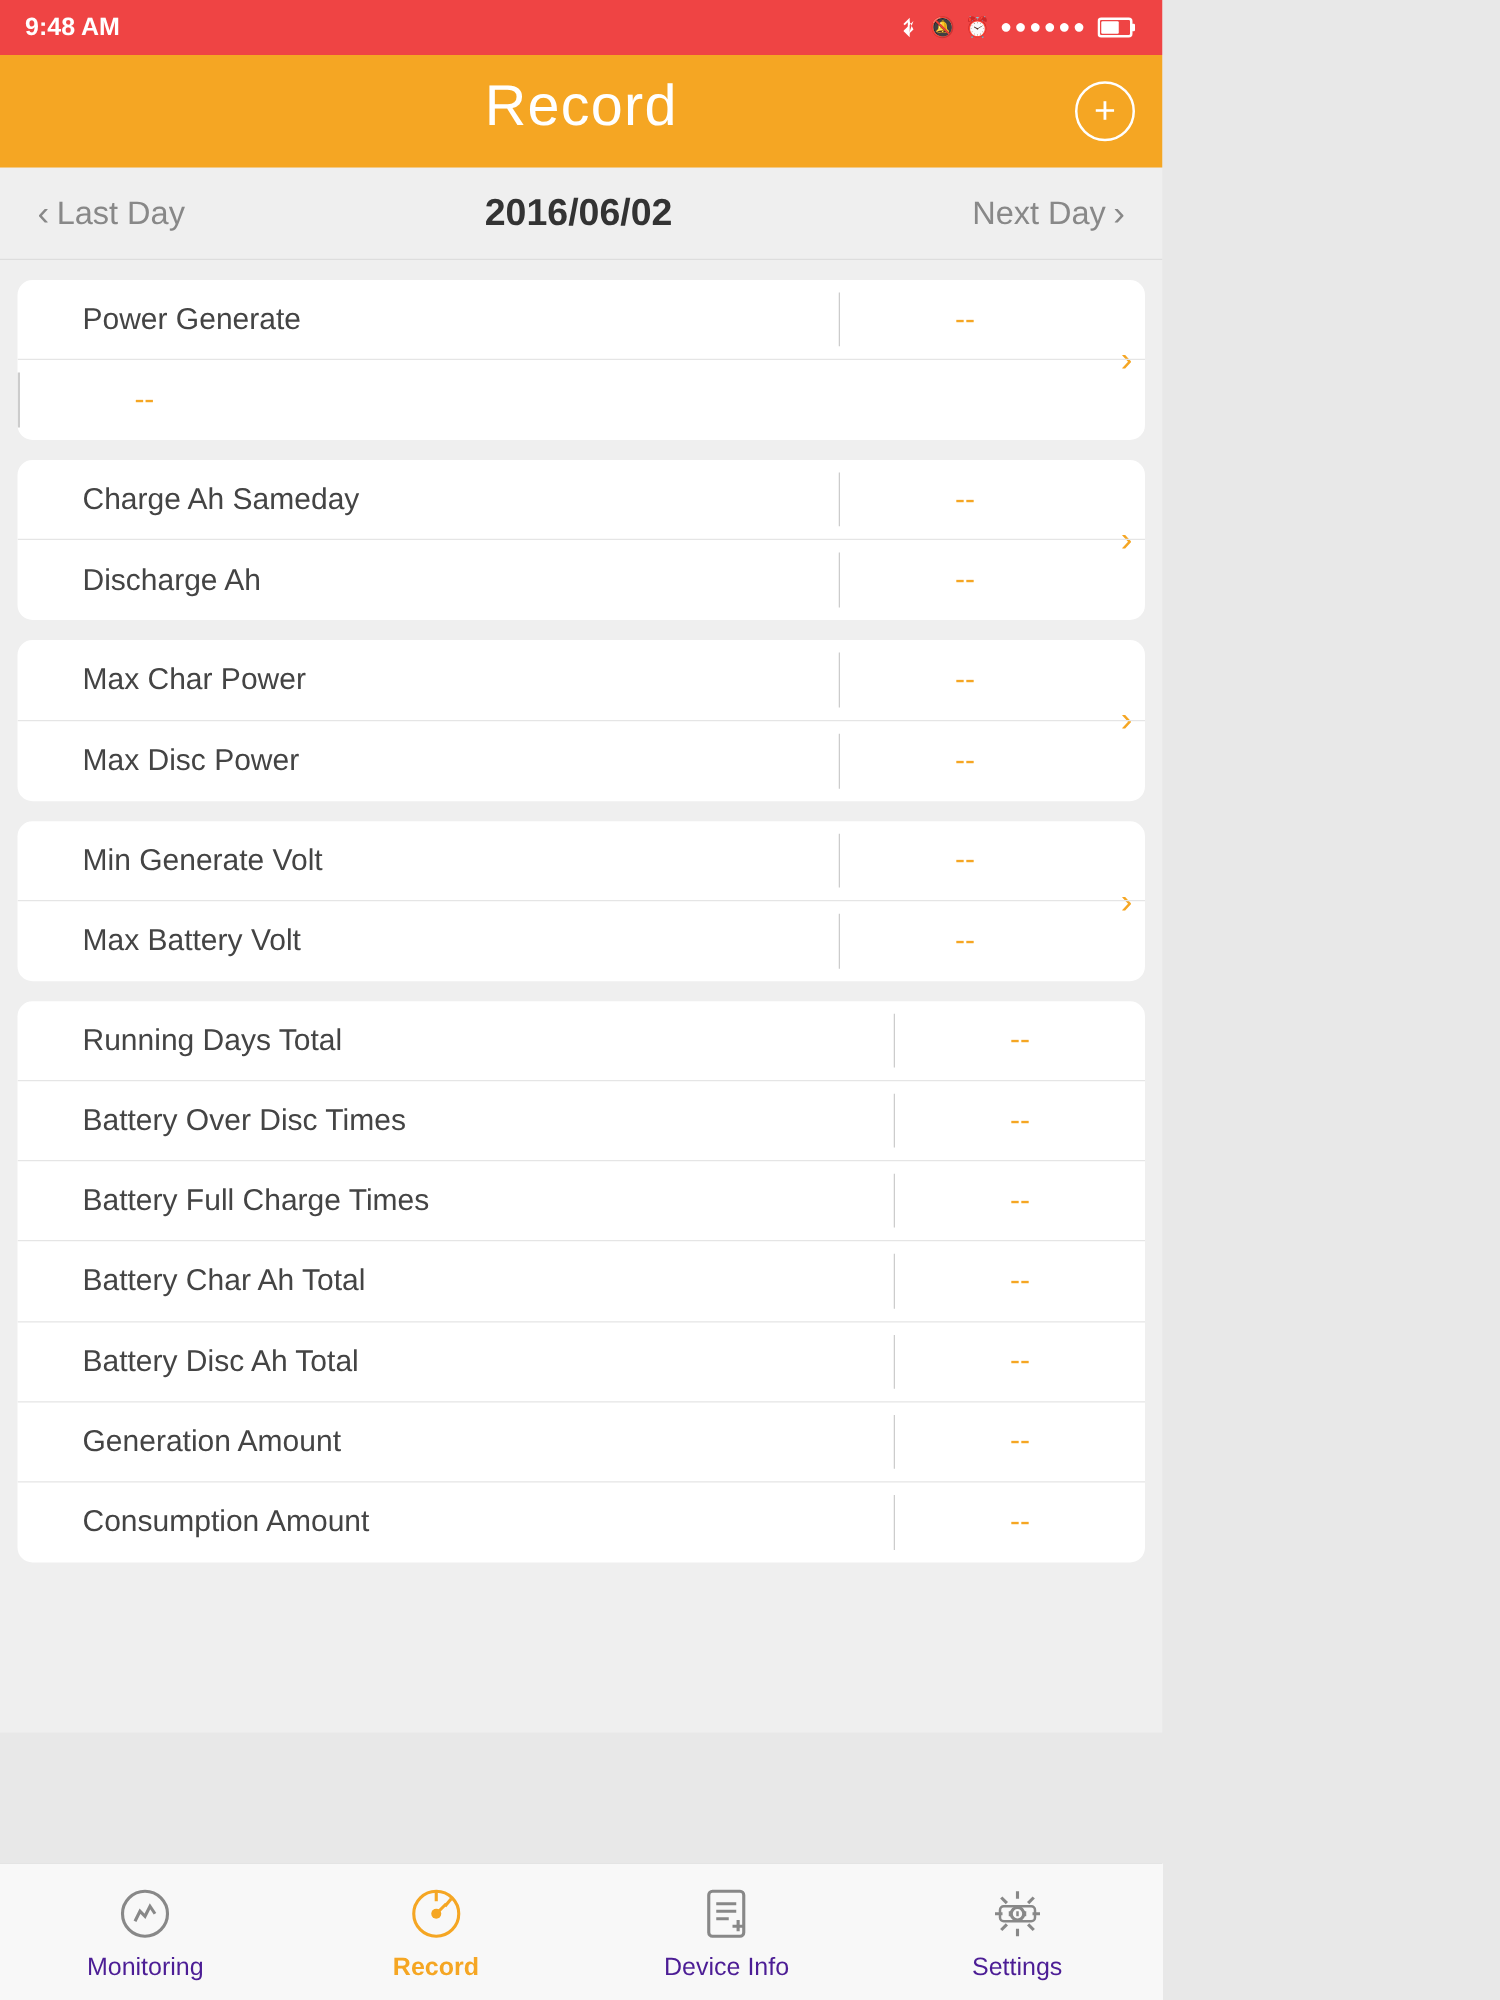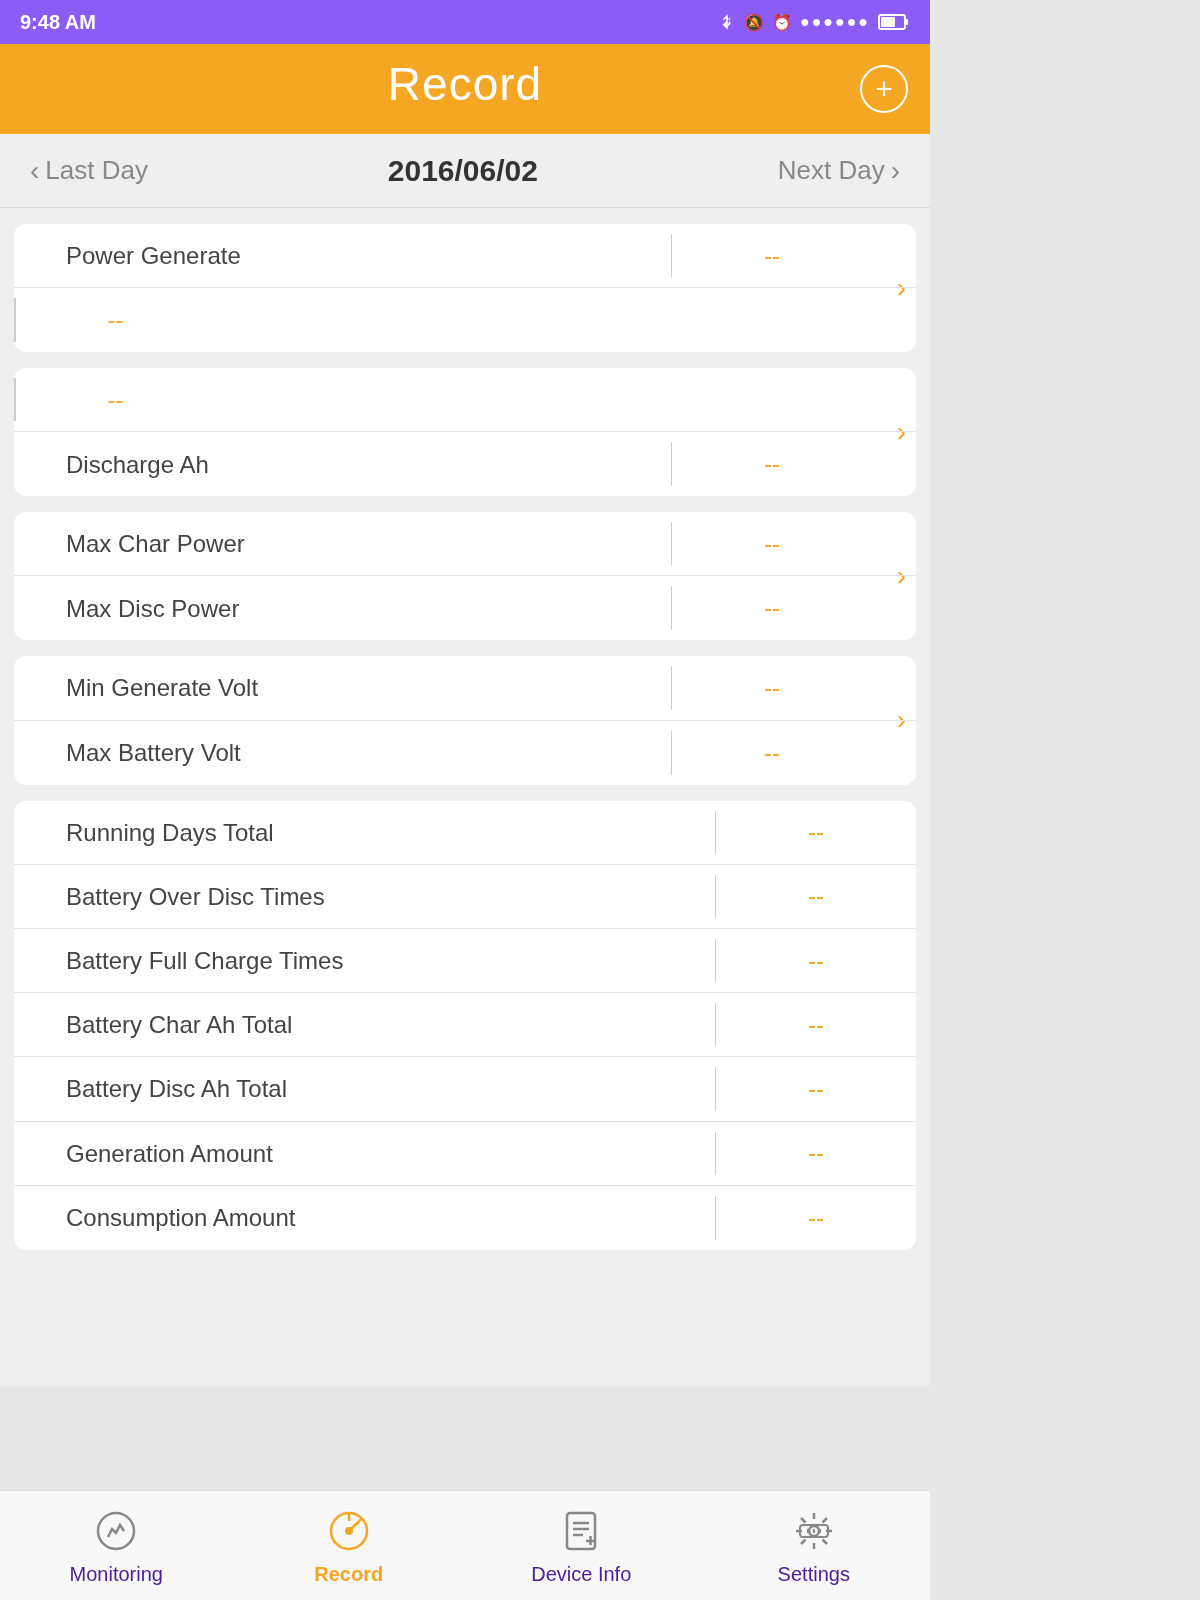--- a/index.html
+++ b/index.html
@@ -6,21 +6,21 @@
     body {
       width: 930px;
       min-height: 1600px;
       background: #e8e8e8;
       font-family: -apple-system, 'Helvetica Neue', Arial, sans-serif;
       overflow-x: hidden;
     }
 
     
     .status-bar {
-      background: #8b5cf6;
+      background: #ef4444;
       height: 44px;
       display: flex;
       align-items: center;
       justify-content: space-between;
       padding: 0 20px;
     }
     .status-time {
       color: #fff;
       font-size: 20px;
       font-weight: 600;
@@ -258,20 +258,21 @@
         <span class="card-row-value">--</span>
         <div style="width:44px"></div>
       </div>
     </div>
   </div>
 
   <div class="card card-with-chevron">
     <span class="chevron-right">›</span>
     <div class="card-rows-wrapper">
       <div class="card-row">
+        <span class="card-row-label">Charge Ah Sameday</span>
         <div class="card-row-divider"></div>
         <span class="card-row-value">--</span>
         <div style="width:44px"></div>
       </div>
       <div class="card-row">
         <span class="card-row-label">Discharge Ah</span>
         <div class="card-row-divider"></div>
         <span class="card-row-value">--</span>
         <div style="width:44px"></div>
       </div>

